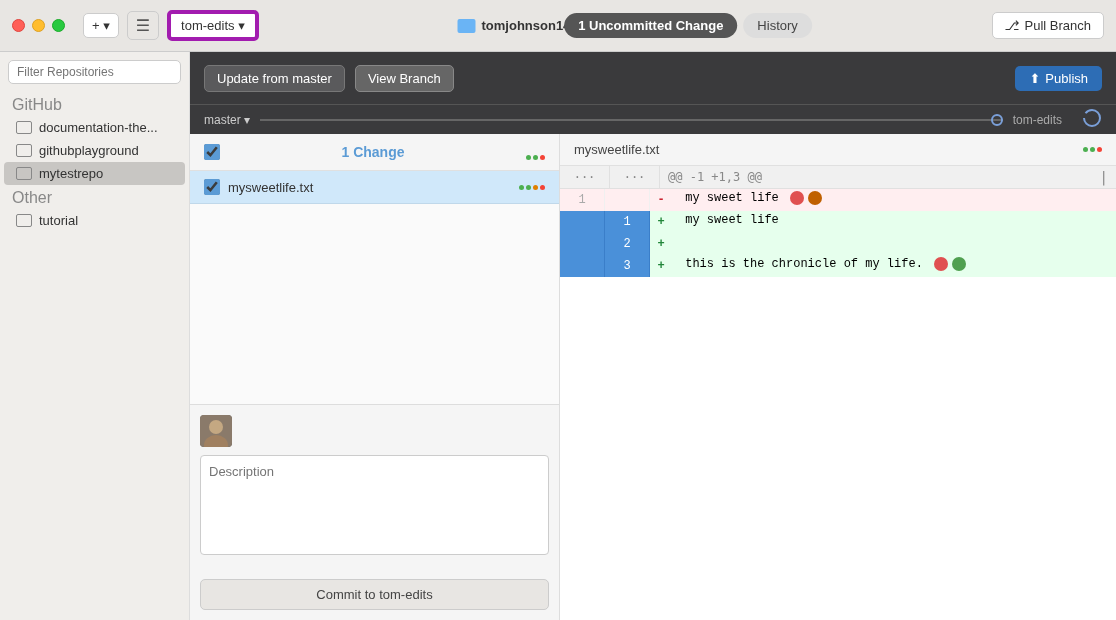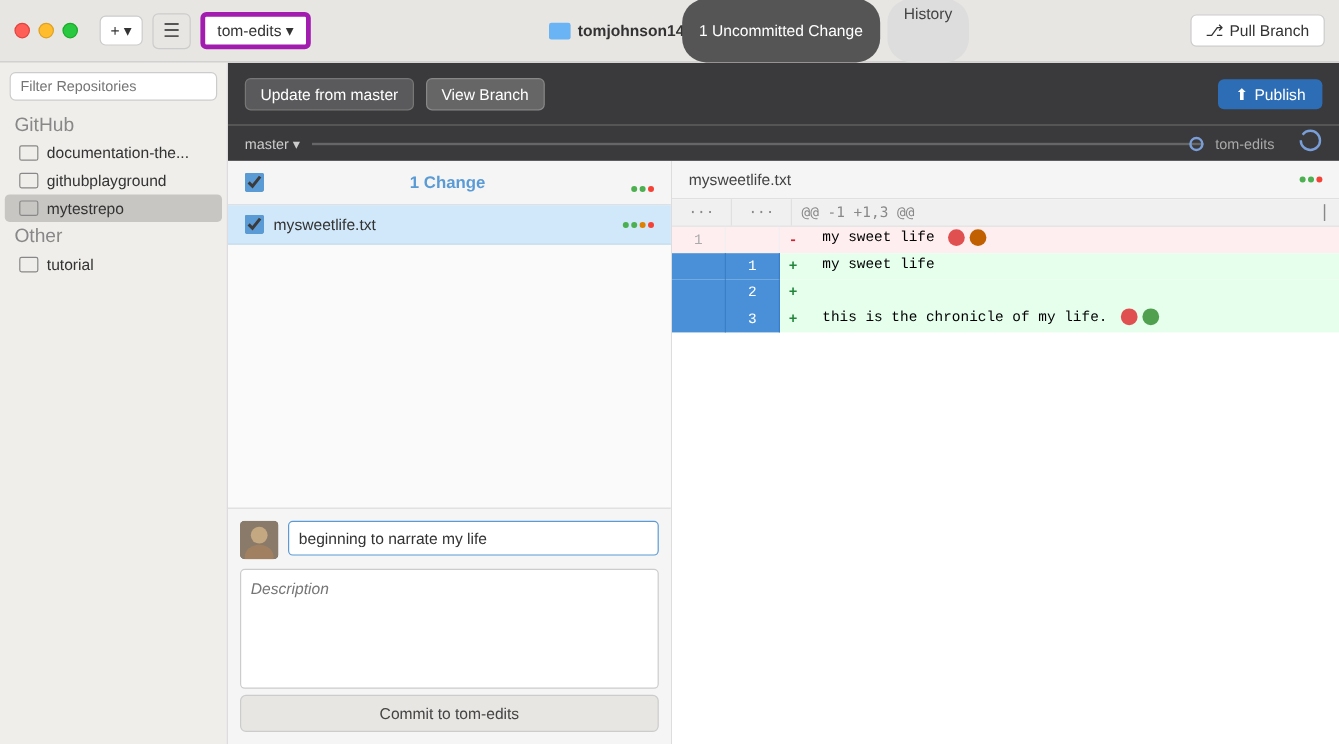--- a/index.html
+++ b/index.html
@@ -90,23 +90,23 @@
       border-radius: 5px;
       padding: 4px 10px;
       font-size: 13px;
       cursor: pointer;
       color: #333;
     }
     .tab-uncommitted {
       background: #555;
       color: #fff;
       border-radius: 20px;
-      padding: 19px 14px;
-      font-size: 13px;
-      font-weight: 400;
+      padding: 5px 14px;
+      font-size: 13px;
+      font-weight: 700;
       cursor: pointer;
     }
     .tab-history {
       background: #ddd;
       color: #444;
       border-radius: 20px;
       padding: 5px 14px;
       font-size: 13px;
       cursor: pointer;
     }
@@ -371,22 +371,21 @@
       width: 100%;
       border: 1px solid #ccc;
       border-radius: 4px;
       padding: 8px;
       font-size: 13px;
       background: #fff;
       color: #888;
       resize: none;
       height: 100px;
       font-family: inherit;
-      margin-bottom: 0;
-      font-style: italic;
+      margin-bottom: 20px;
     }
     .btn-commit {
       width: 100%;
       background: #e8e6e3;
       border: 1px solid #ccc;
       border-radius: 5px;
       padding: 7px;
       font-size: 13px;
       cursor: pointer;
       color: #444;
@@ -610,21 +609,20 @@
           <div class="commit-message-row">
             <div class="avatar">
               <div class="avatar-inner">
                 <svg width="32" height="32" viewBox="0 0 32 32">
                   <rect width="32" height="32" fill="#8a7a6a"></rect>
                   <circle cx="16" cy="12" r="7" fill="#c4a882"></circle>
                   <ellipse cx="16" cy="30" rx="12" ry="10" fill="#a08060"></ellipse>
                 </svg>
               </div>
             </div>
-            <input type="text" class="commit-input" value="beginning to narrate my life" style="">
           </div>
           <textarea class="description-textarea" placeholder="Description" style=""></textarea>
           <button class="btn-commit">Commit to tom-edits</button>
         </div>
       </div>
 
       <div class="diff-panel">
 
         <div class="diff-header">
           <span class="diff-filename">mysweetlife.txt</span>

